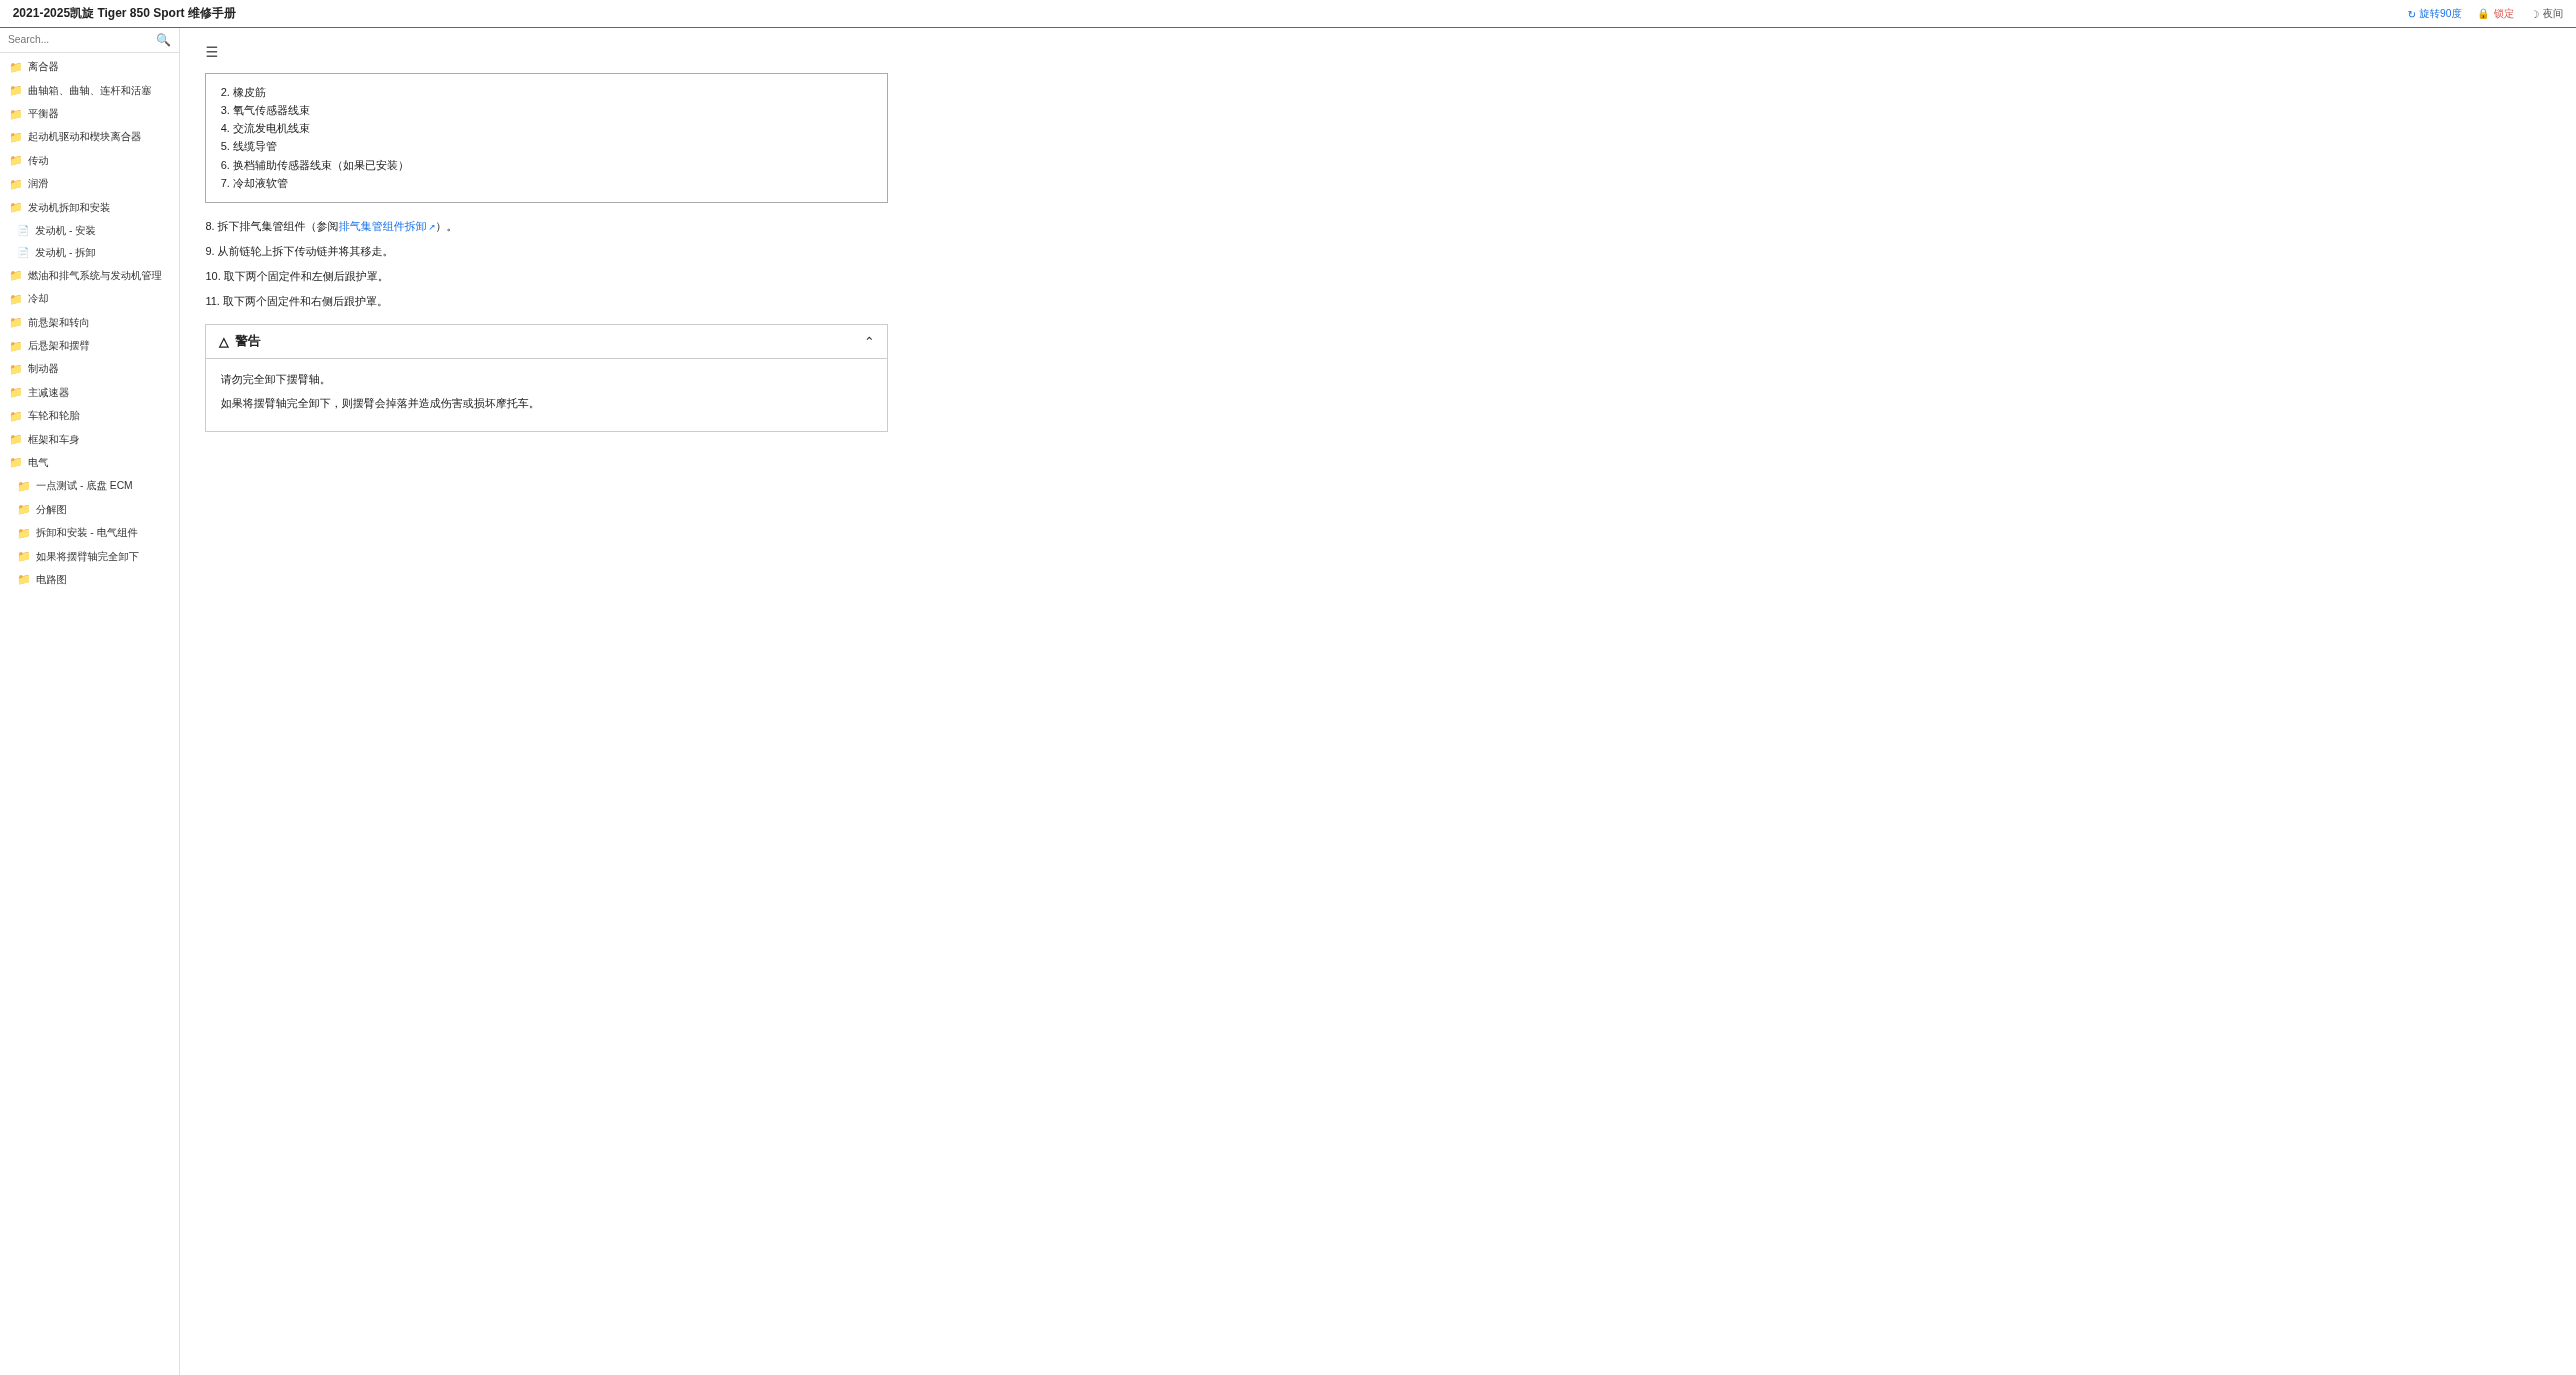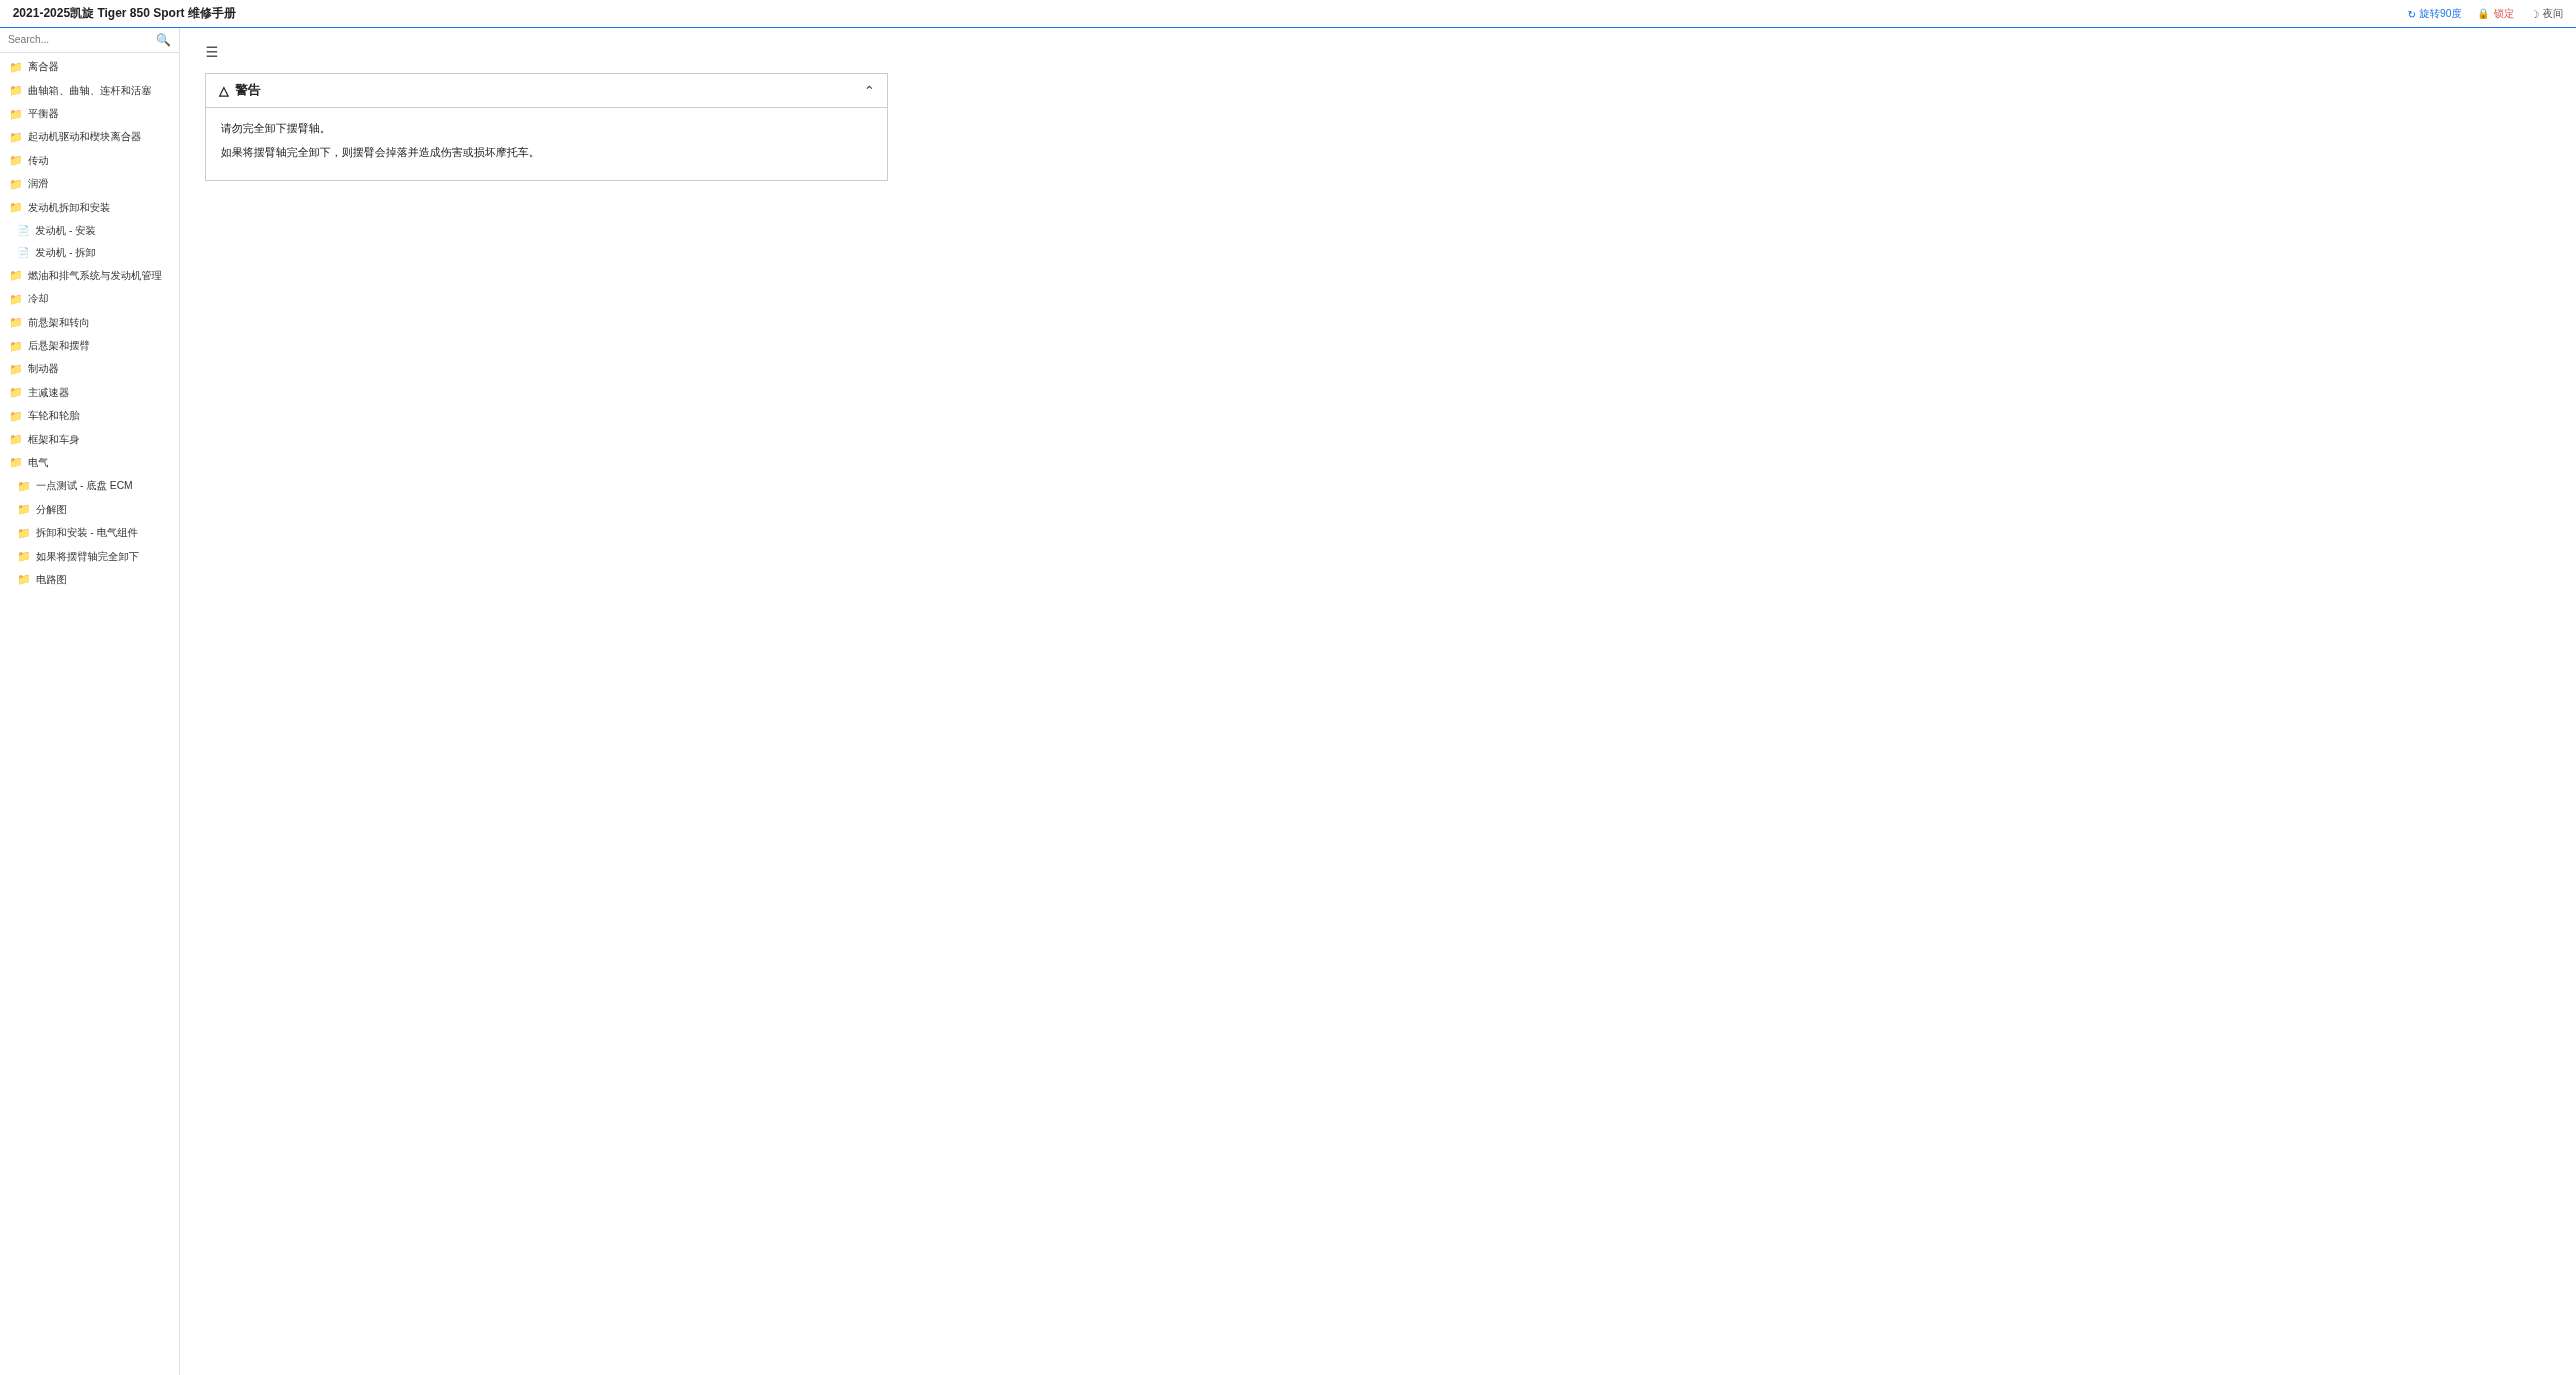--- a/index.html
+++ b/index.html
@@ -348,21 +348,37 @@
     <span class="watermark-text" style="top:30%;left:15%">大大老爷 大大老爷 大大老爷</span>
     <span class="watermark-text" style="top:55%;left:5%">大大老爷 大大老爷 大大老爷</span>
     <span class="watermark-text" style="top:75%;left:20%">大大老爷 大大老爷 大大老爷</span>
   </div>
 
   <div class="content-area">
     <div class="content-menu-icon">☰</div>
 
     <div class="content-body">
 
-
+      <div class="info-box">
+        <ul class="info-box-list" id="info-box-list">
+            <li>2. 橡皮筋</li>
+            <li>3. 氧气传感器线束</li>
+            <li>4. 交流发电机线束</li>
+            <li>5. 线缆导管</li>
+            <li>6. 换档辅助传感器线束（如果已安装）</li>
+            <li>7. 冷却液软管</li>
+          </ul>
+      </div>
+
+      <div id="steps-container">
+          <div class="step-item">8. 拆下排气集管组件（参阅<a class="link-text" href="#">排气集管组件拆卸<span class="ext-link-icon">↗</span></a>）。</div>
+          <div class="step-item">9. 从前链轮上拆下传动链并将其移走。</div>
+          <div class="step-item">10. 取下两个固定件和左侧后跟护罩。</div>
+          <div class="step-item">11. 取下两个固定件和右侧后跟护罩。</div>
+        </div>
 
       <div class="warning-box">
         <div class="warning-header">
           <div class="warning-title">
             <span class="warning-icon">△</span>
             <span>警告</span>
           </div>
           <span class="warning-collapse-icon">⌃</span>
         </div>
         <div class="warning-body">

